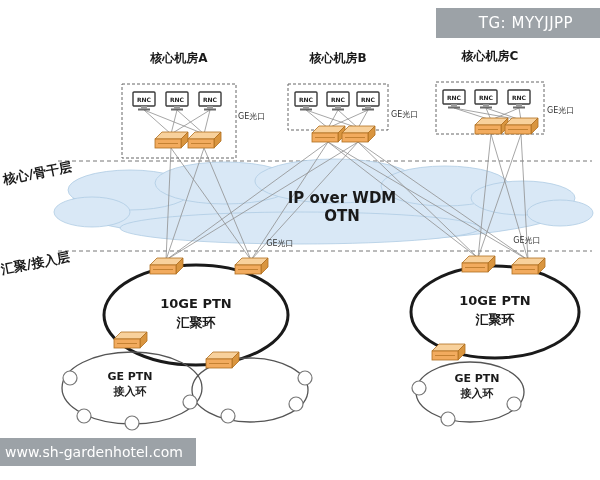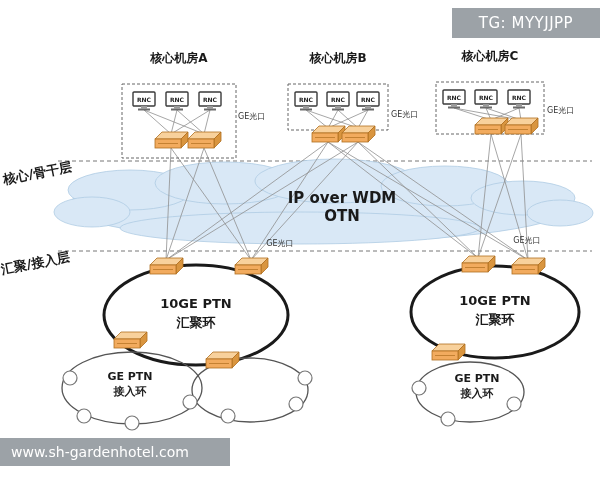--- a/index.html
+++ b/index.html
@@ -1,24 +1,24 @@
 <!DOCTYPE html>
 <html><head>
 <meta charset="utf-8">
 <style>
   html,body{margin:0;padding:0;background:#ffffff;}
   .stage{position:relative;width:600px;height:480px;background:#ffffff;overflow:hidden;
          font-family:"DejaVu Sans","Liberation Sans",sans-serif;}
   .stage svg{position:absolute;left:0;top:0;}
   .wm{position:absolute;background:rgba(148,154,159,0.92);color:#ffffff;
-      font-family:"DejaVu Sans","Liberation Sans",sans-serif;}
+      font-family:"DejaVu Sans","Liberation Sans",sans-serif;padding-left:16px;}
   .wm-top{right:0;top:8px;width:148px;height:30px;line-height:30px;text-align:center;
           font-size:15px;letter-spacing:0.5px;}
-  .wm-bottom{left:0;bottom:14px;width:230px;height:28px;line-height:28px;
-             padding-left:11px;box-sizing:border-box;font-size:14px;}
+  .wm-bottom{left:0;bottom:14px;width:196px;height:28px;line-height:28px;
+             padding-left:5px;box-sizing:border-box;font-size:14px;}
   text{font-family:"DejaVu Sans","Liberation Sans",sans-serif;fill:#1a1a1a;}
   .room-label{font-size:12px;font-weight:600;}
   .port-label{font-size:8px;fill:#333;}
   .rnc-label{font-size:6px;font-weight:700;fill:#222;}
   .layer-label{font-size:13px;font-weight:700;}
   .cloud-label{font-size:15px;font-weight:700;}
   .ring-label{font-size:13px;font-weight:700;}
   .access-label{font-size:11px;font-weight:700;}
   .thin{stroke:#8f8f8f;stroke-width:0.8;}
 </style>

